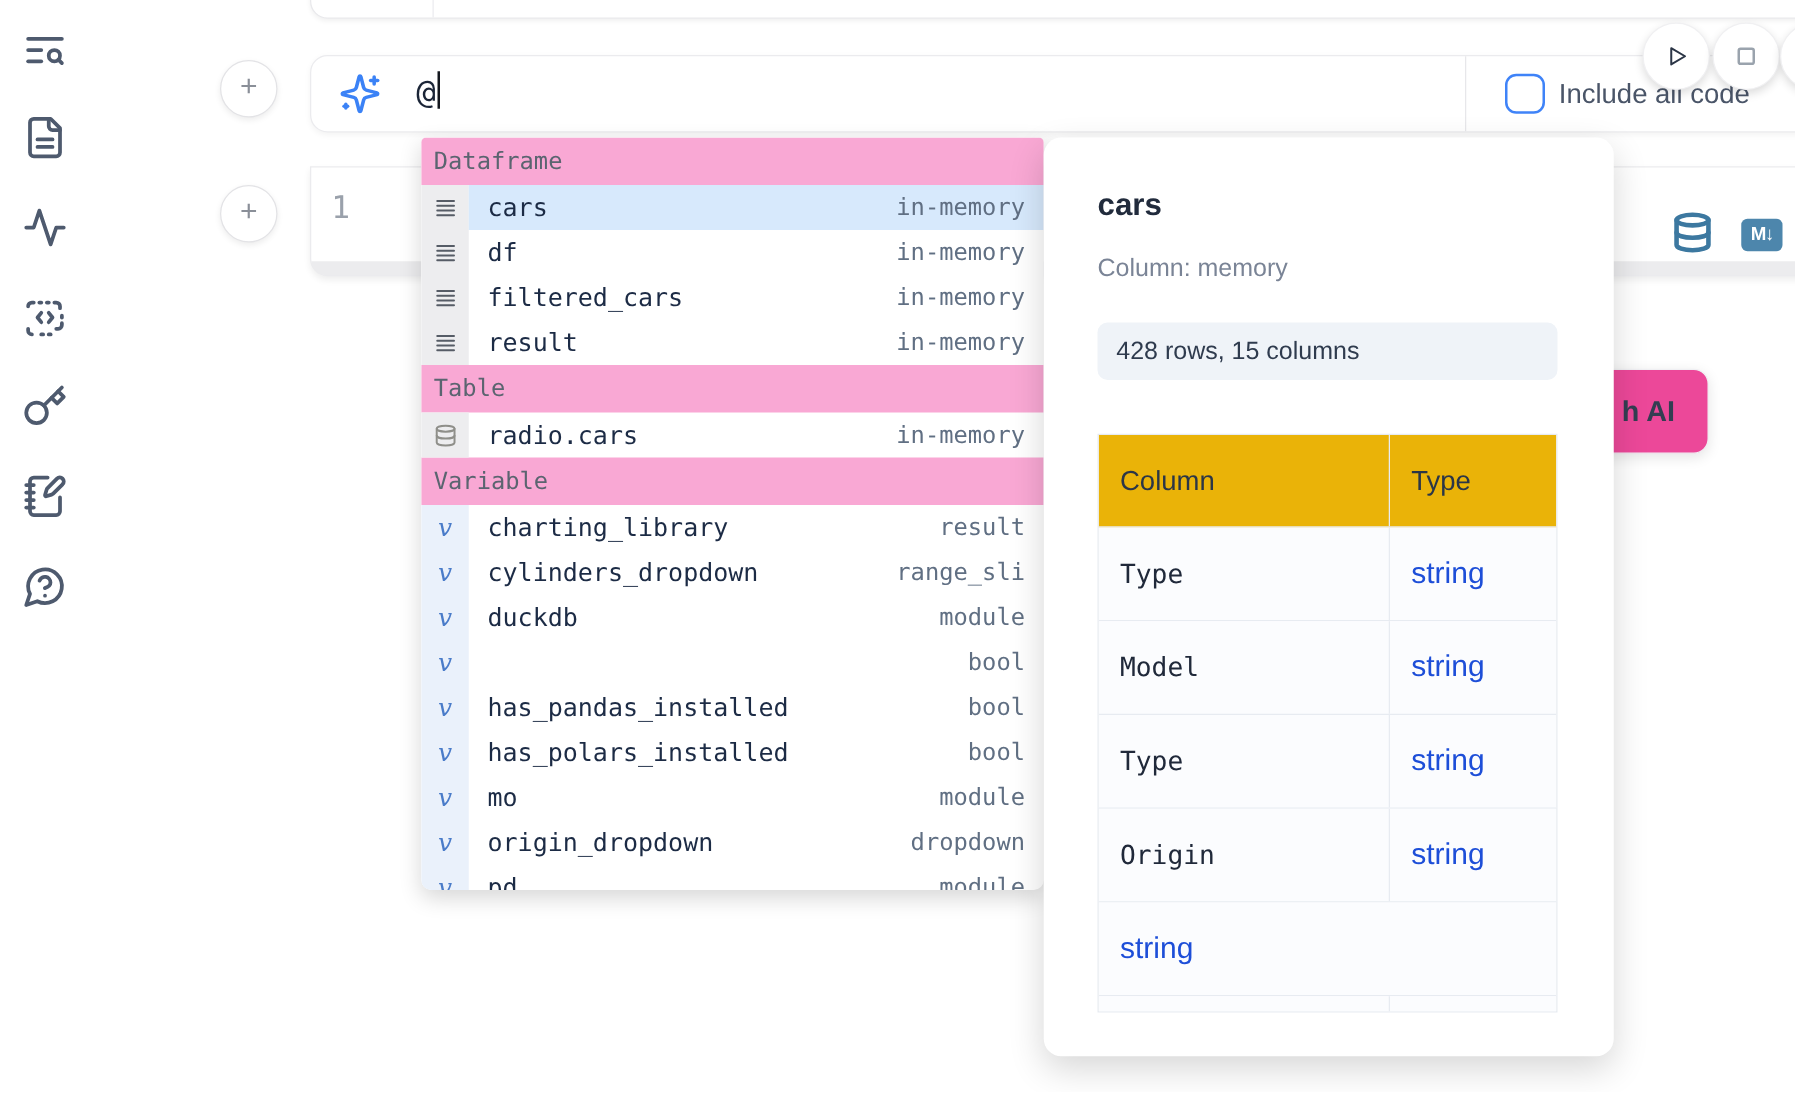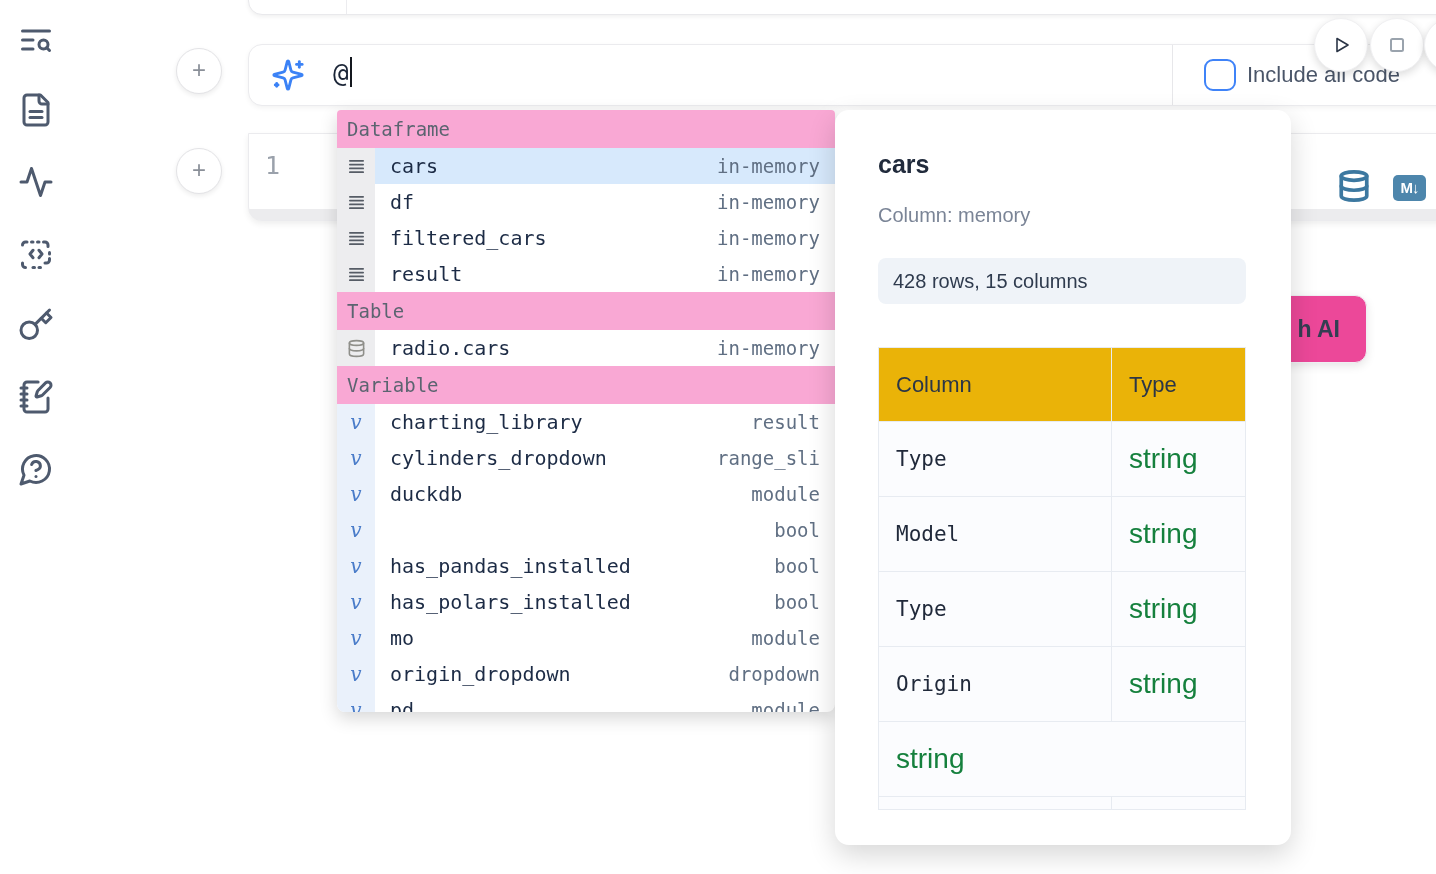--- a/index.html
+++ b/index.html
@@ -92,21 +92,21 @@
             padding-left:15px;box-sizing:border-box;}
   .pv-table{position:absolute;left:43px;top:237px;width:368px;height:463px;overflow:hidden;
             border:1px solid #e7ebf1;box-sizing:border-box;}
   .pv-tr{display:flex;height:74px;background:#fbfcfe;border-bottom:1px solid #e7ebf1;}
   .pv-tr.head{height:73px;background:#eab308;}
   .pv-td{display:flex;align-items:center;box-sizing:border-box;padding-left:17px;}
   .pv-col1{flex:0 0 233px;border-right:1px solid #e7ebf1;}
   .pv-col2{flex:1;}
   .pv-tr.head .pv-td{font-size:22px;color:#2b3647;}
   .pv-name{font-family:"DejaVu Sans Mono",monospace;font-size:21px;color:#20293a;}
-  .pv-type{font-size:28px;color:#15803d;}
+  .pv-type{font-size:24px;color:#1d4ed8;}
 </style>
 </head>
 <body>
 
 <div id="app">
 
   <div class="side-icon" style="top:22px">
     <svg viewBox="0 0 24 24">
         <path d="M21 6H3"></path>
         <path d="M10 12H3"></path>

